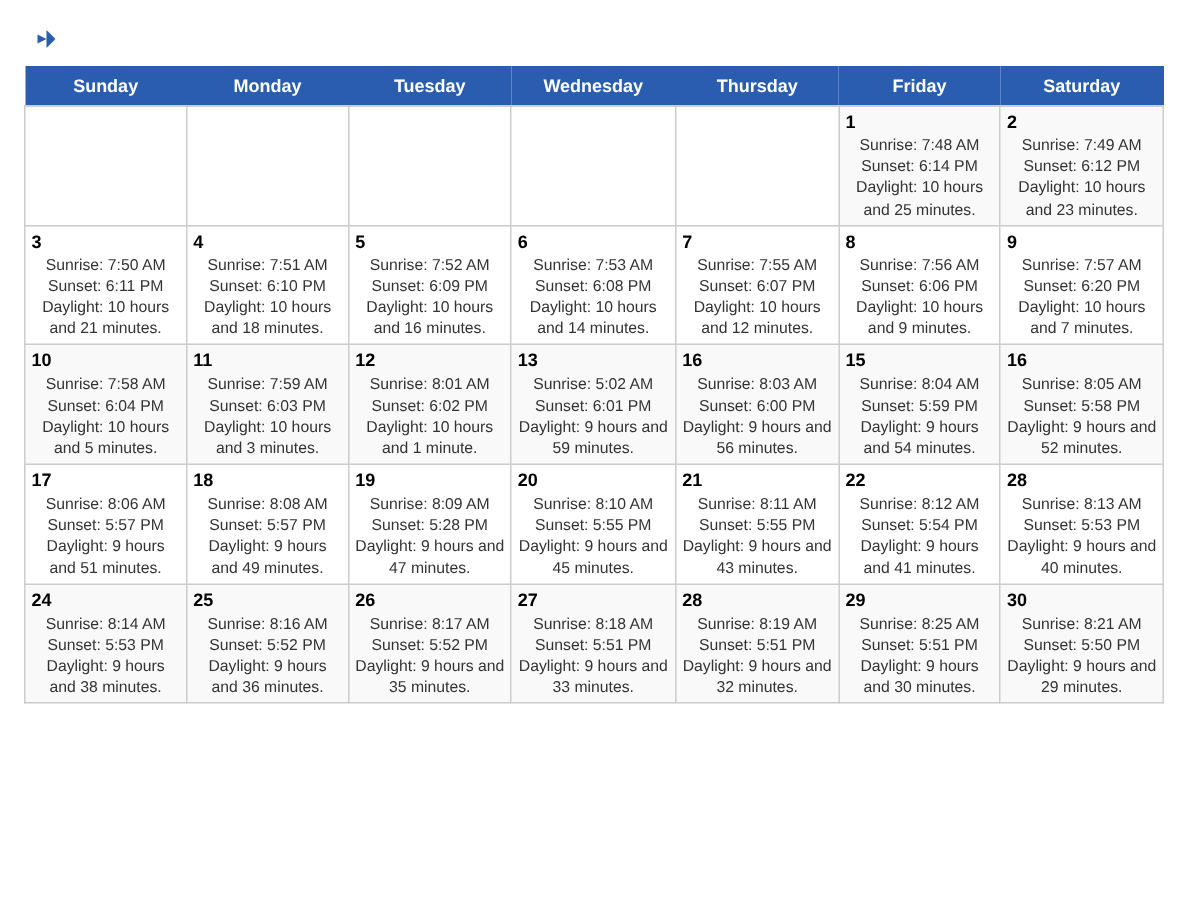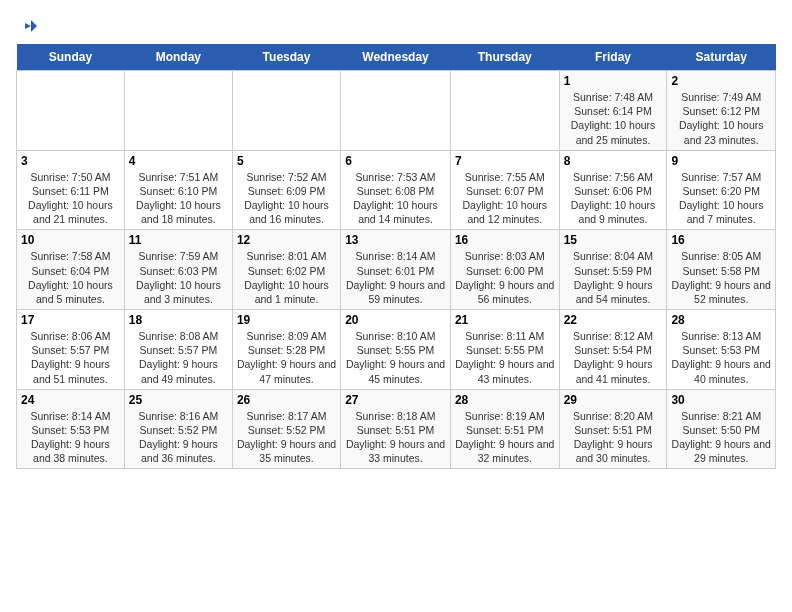--- a/index.html
+++ b/index.html
@@ -204,21 +204,21 @@
 Daylight: 10 hours and 3 minutes.</div>
         </td>
         <td>
           <span class="day-num">12</span>
           <div class="day-info">Sunrise: 8:01 AM
 Sunset: 6:02 PM
 Daylight: 10 hours and 1 minute.</div>
         </td>
         <td>
           <span class="day-num">13</span>
-          <div class="day-info">Sunrise: 8:14 AM
+          <div class="day-info">Sunrise: 5:02 AM
 Sunset: 6:01 PM
 Daylight: 9 hours and 59 minutes.</div>
         </td>
         <td>
           <span class="day-num">16</span>
           <div class="day-info">Sunrise: 8:03 AM
 Sunset: 6:00 PM
 Daylight: 9 hours and 56 minutes.</div>
         </td>
         <td>
@@ -304,21 +304,21 @@
 Daylight: 9 hours and 33 minutes.</div>
         </td>
         <td>
           <span class="day-num">28</span>
           <div class="day-info">Sunrise: 8:19 AM
 Sunset: 5:51 PM
 Daylight: 9 hours and 32 minutes.</div>
         </td>
         <td>
           <span class="day-num">29</span>
-          <div class="day-info">Sunrise: 8:20 AM
+          <div class="day-info">Sunrise: 8:25 AM
 Sunset: 5:51 PM
 Daylight: 9 hours and 30 minutes.</div>
         </td>
         <td>
           <span class="day-num">30</span>
           <div class="day-info">Sunrise: 8:21 AM
 Sunset: 5:50 PM
 Daylight: 9 hours and 29 minutes.</div>
         </td>
       </tr>

